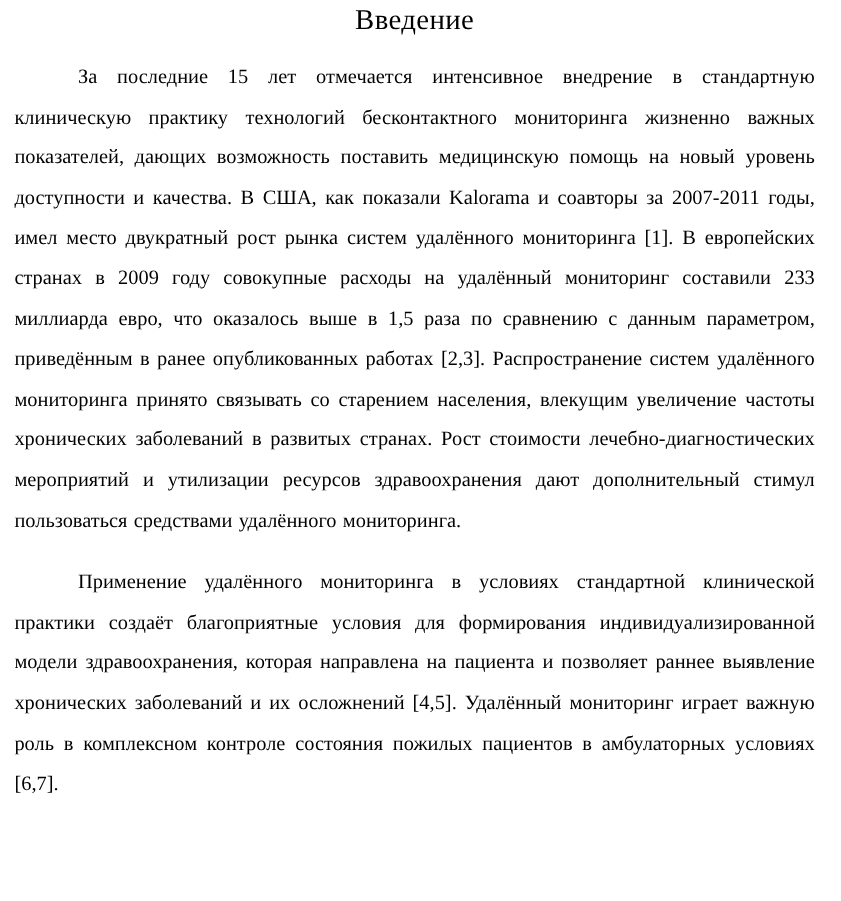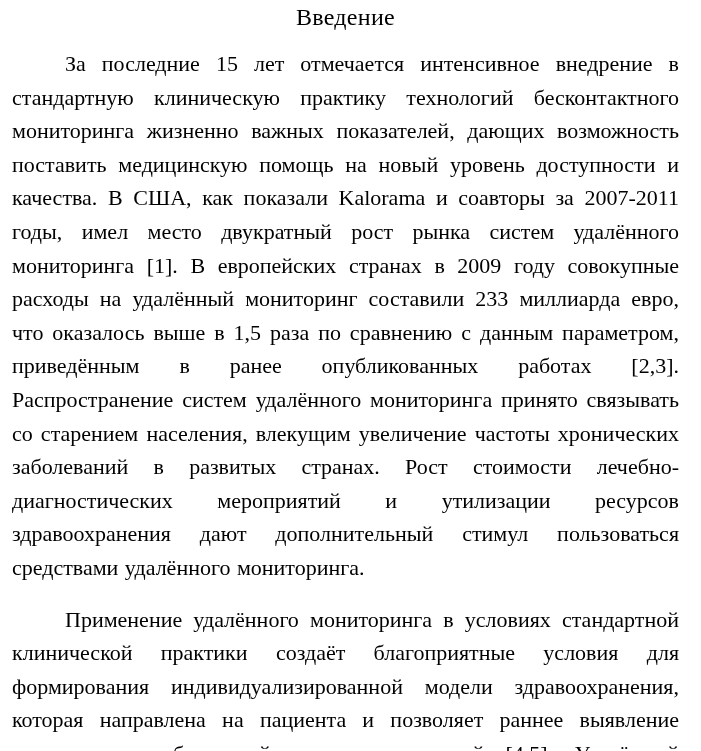--- a/index.html
+++ b/index.html
@@ -21,21 +21,21 @@
   .doc-title {
     margin: 0;
     font-size: 24px;
     line-height: 27px;
     font-weight: normal;
     text-align: center;
     letter-spacing: 0.3px;
   }
   .para {
     margin: 0;
-    font-size: 22px;
+    font-size: 17px;
     line-height: 33.6px;
     text-align: justify;
     text-indent: 53px;
     word-spacing: 1px;
   }
   .para-1 {
     margin-top: 16px;
   }
   .para-2 {
     margin-top: 18px;

